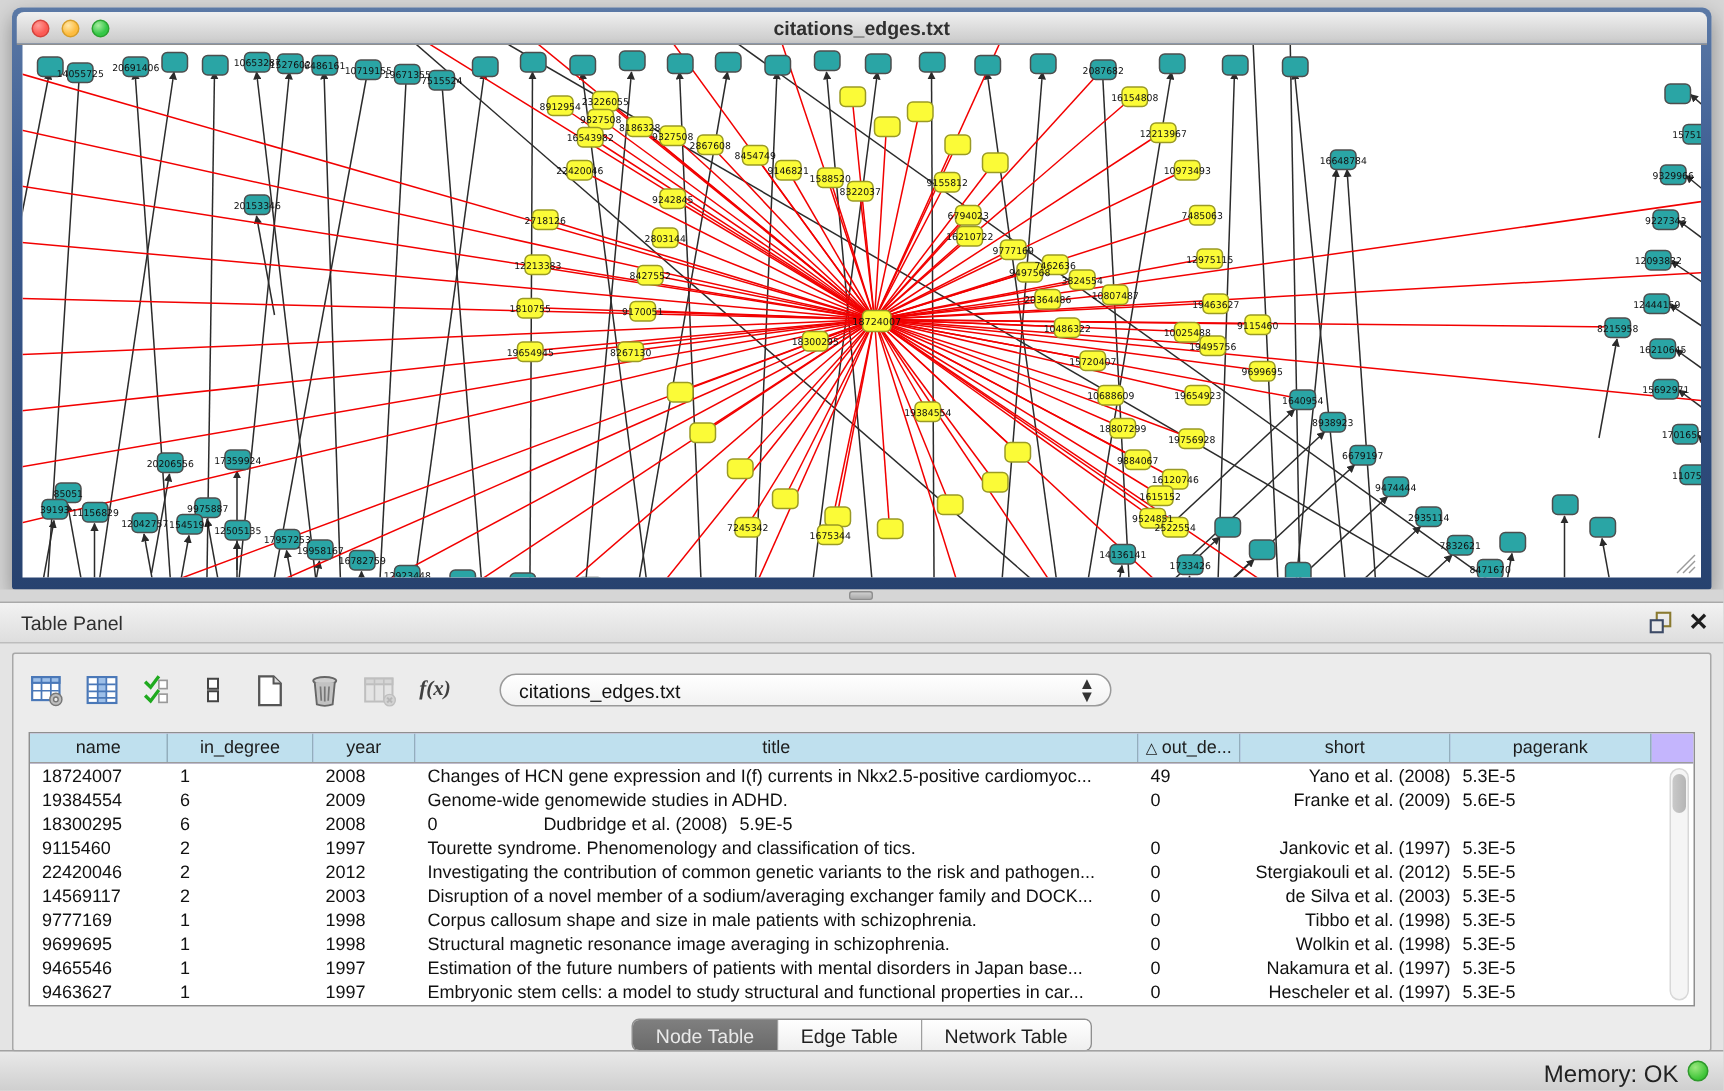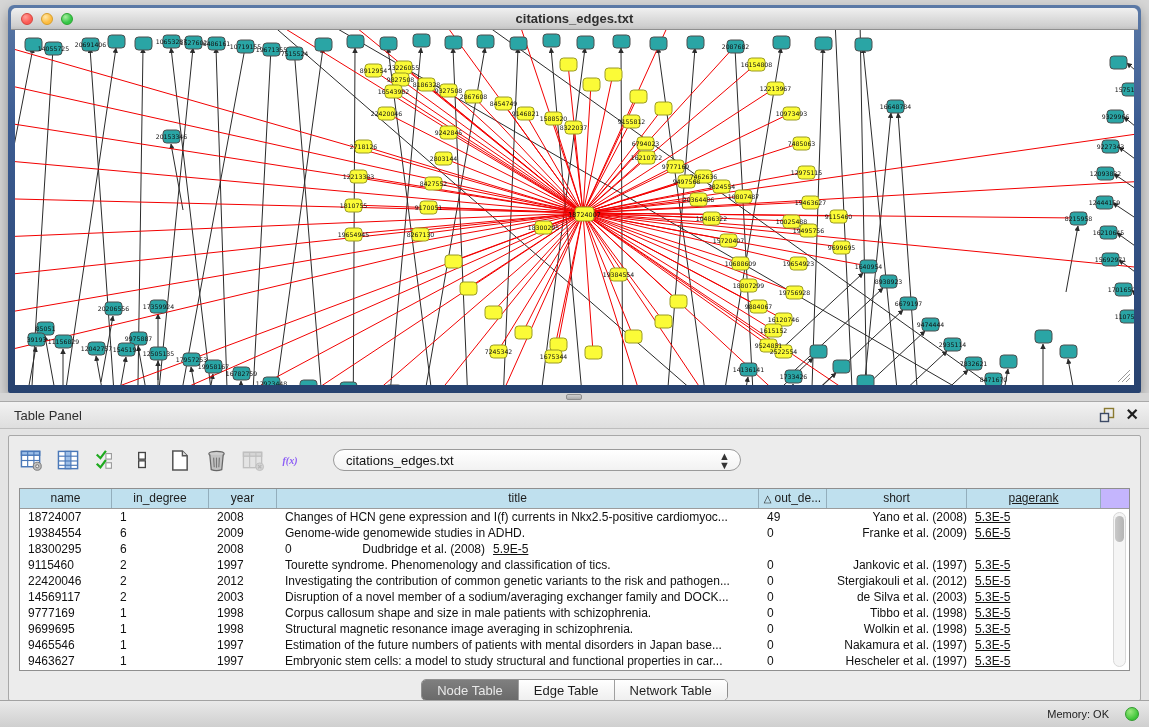--- a/index.html
+++ b/index.html
@@ -35,53 +35,53 @@
     background:linear-gradient(180deg,#f2f2f2,#dedede); border-bottom:1px solid #bdbdbd; }
   .tp-title { position:absolute; left:14px; top:6px; font-size:13px; color:#2e2e2e; }
   .tp-float { position:absolute; right:34px; top:5px; width:16px; height:16px; cursor:pointer; }
   .tp-close { position:absolute; right:10px; top:3px; font-size:16px; font-weight:bold; color:#1d1d1d; cursor:pointer; }
   .tp-box { position:absolute; left:8px; right:8px; top:33px; height:266px;
     background:#ececec; border:1px solid #a8a8a8; border-radius:2px; }
 
   .toolbar { position:absolute; left:10px; top:8px; height:32px; display:flex; align-items:center; gap:13px; }
   .tool { width:24px; height:24px; display:flex; align-items:center; justify-content:center; cursor:pointer; }
   .tool.disabled { opacity:.45; cursor:default; }
-  .fx { font-style:italic; font-weight:bold; font-size:10px; color:#8b5cf6; font-family:"Liberation Serif", serif; }
+  .fx { font-style:italic; font-weight:bold; font-size:14px; color:#404040; font-family:"Liberation Serif", serif; }
   .combo { margin-left:18px; width:408px; height:22px; background:linear-gradient(180deg,#ffffff,#f2f2f2);
     border:1px solid #9a9a9a; border-radius:11px; position:relative; font-size:13px; color:#111;
     padding:3px 26px 0 12px; cursor:pointer; }
   .combo .arrows { position:absolute; right:10px; top:2px; font-size:11px; color:#333; line-height:9px; }
 
   .data-table { position:absolute; left:10px; right:10px; top:52px; height:183px;
     background:#ffffff; border:1px solid #8f8f8f; overflow:hidden; }
   .thead { display:flex; height:20px; background:#c4b5fd; border-bottom:1px solid #9c9c9c; }
   .th { background:#bfe0ee; border-right:1px solid #93aebc; font-size:12px; color:#1c1c1c;
     text-align:center; line-height:19px; white-space:nowrap; overflow:hidden; cursor:pointer; }
   .th .sort { font-size:10px; margin-right:3px; color:#222; }
   .trow { display:flex; height:16px; line-height:16px; font-size:12px; color:#111; cursor:default; }
   .td { white-space:nowrap; overflow:hidden; padding-left:8px; }
   .td.center { text-align:right; padding-left:0; }
   .c0{width:92px;} .c1{width:97px;} .c2{width:68px;} .c3{width:482px;}
-  .c4{width:68px;} .c5{width:140px;} .c6{width:134px;text-decoration:underline;}
+  .c4{width:68px;} .c5{width:140px;} .c6{width:134px;}
   .vscroll { position:absolute; right:3px; top:23px; bottom:3px; width:13px;
     background:#f5f5f5; border:1px solid #d8d8d8; border-radius:7px; }
   .vthumb { position:absolute; left:1px; right:1px; top:3px; height:26px;
     background:linear-gradient(90deg,#c9c9c9,#b5b5b5); border-radius:6px; cursor:pointer; }
 
   .tabs { position:absolute; left:0; right:0; top:243px; display:flex; justify-content:center; }
   .seg { display:flex; border:1px solid #8f8f8f; border-radius:5px; overflow:hidden;
     background:#ffffff; height:22px; box-shadow:inset 0 1px 0 rgba(255,255,255,.7); }
   .seg-btn { padding:0 15px; font-size:13px; line-height:21px; color:#1e1e1e;
     border-right:1px solid #9f9f9f; cursor:pointer; background:linear-gradient(180deg,#ffffff,#efefef); }
   .seg-btn:last-child { border-right:none;text-align:center; }
   .seg-btn.active { background:linear-gradient(180deg,#7f7f7f,#6a6a6a); color:#e9e9e9; }
 
   .status-bar { position:absolute; left:0; right:0; bottom:0; height:27px;
     background:linear-gradient(180deg,#e9e9e9,#cfcfcf); border-top:1px solid #a2a2a2; }
-  .memory { position:absolute; right:40px; top:7px; font-size:11px; color:#222; }
+  .memory { position:absolute; right:30px; top:7px; font-size:16px; color:#222; }
   .mem-dot { position:absolute; right:10px; top:6px; width:14px; height:14px; border-radius:50%;
     background:radial-gradient(circle at 35% 30%,#9ae87e,#3dc437 70%); border:1px solid #2f9a2c; }
 </style>
 </head>
 <body>
 
 <div class="net-window">
   <div class="titlebar">
     <div class="lights">
       <div class="light r"></div>

